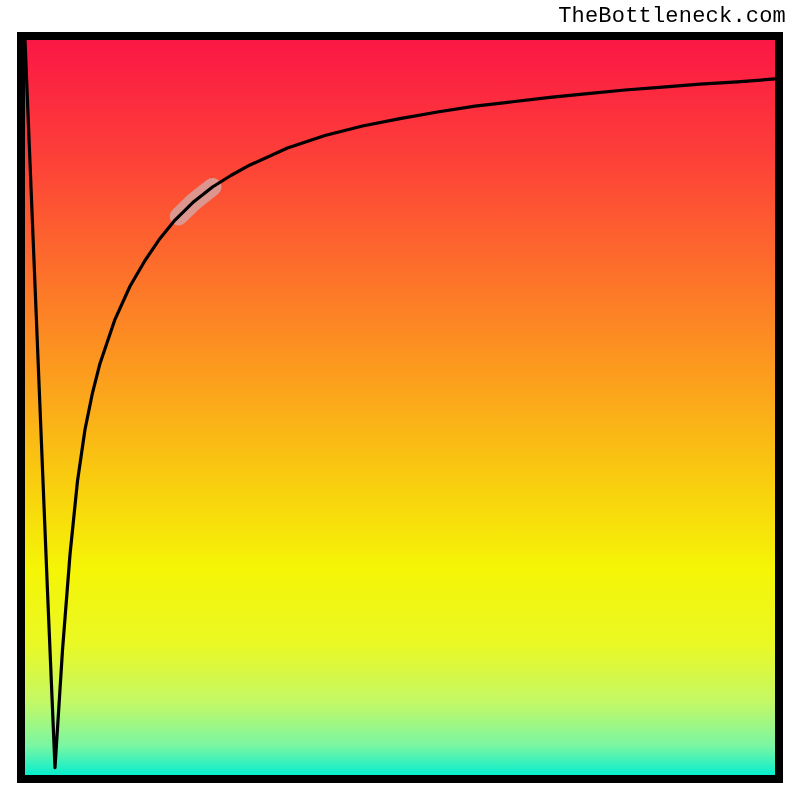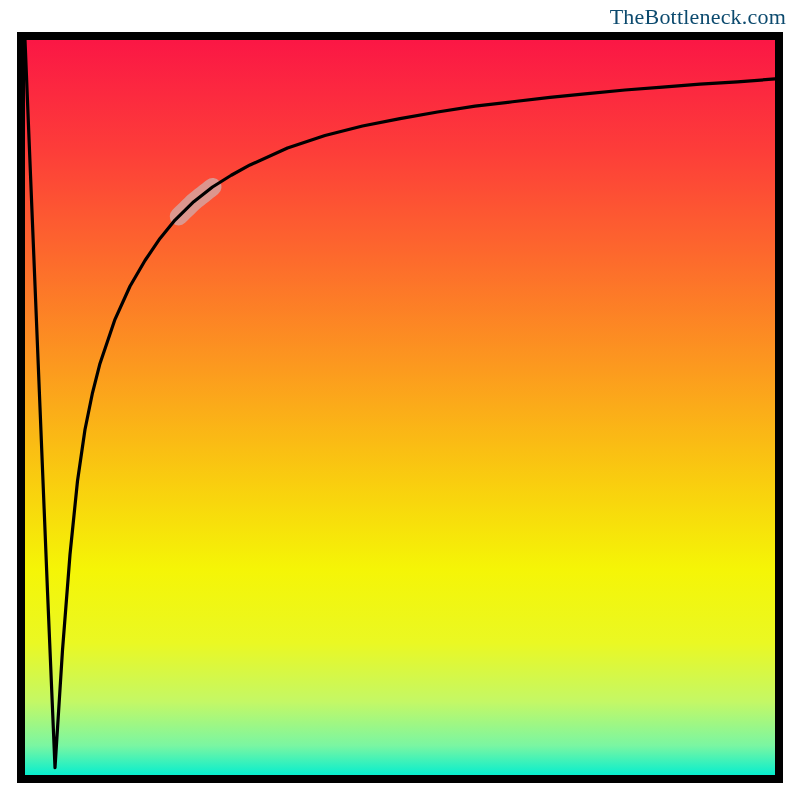--- a/index.html
+++ b/index.html
@@ -7,23 +7,23 @@
     padding: 0;
     width: 800px;
     height: 800px;
     background: #ffffff;
     overflow: hidden;
   }
   .watermark {
     position: absolute;
     top: 4px;
     right: 14px;
-    font-family: Liberation Serif, serif;
+    font-family: Liberation Mono, monospace;
     font-size: 22px;
-    color: #0c4a6e;
+    color: #000000;
     font-weight: 500;
     letter-spacing: 0.2px;
     z-index: 10;
   }
   .chart-wrap {
     position: absolute;
     top: 32px;
     left: 17px;
     width: 766px;
     height: 751px;

